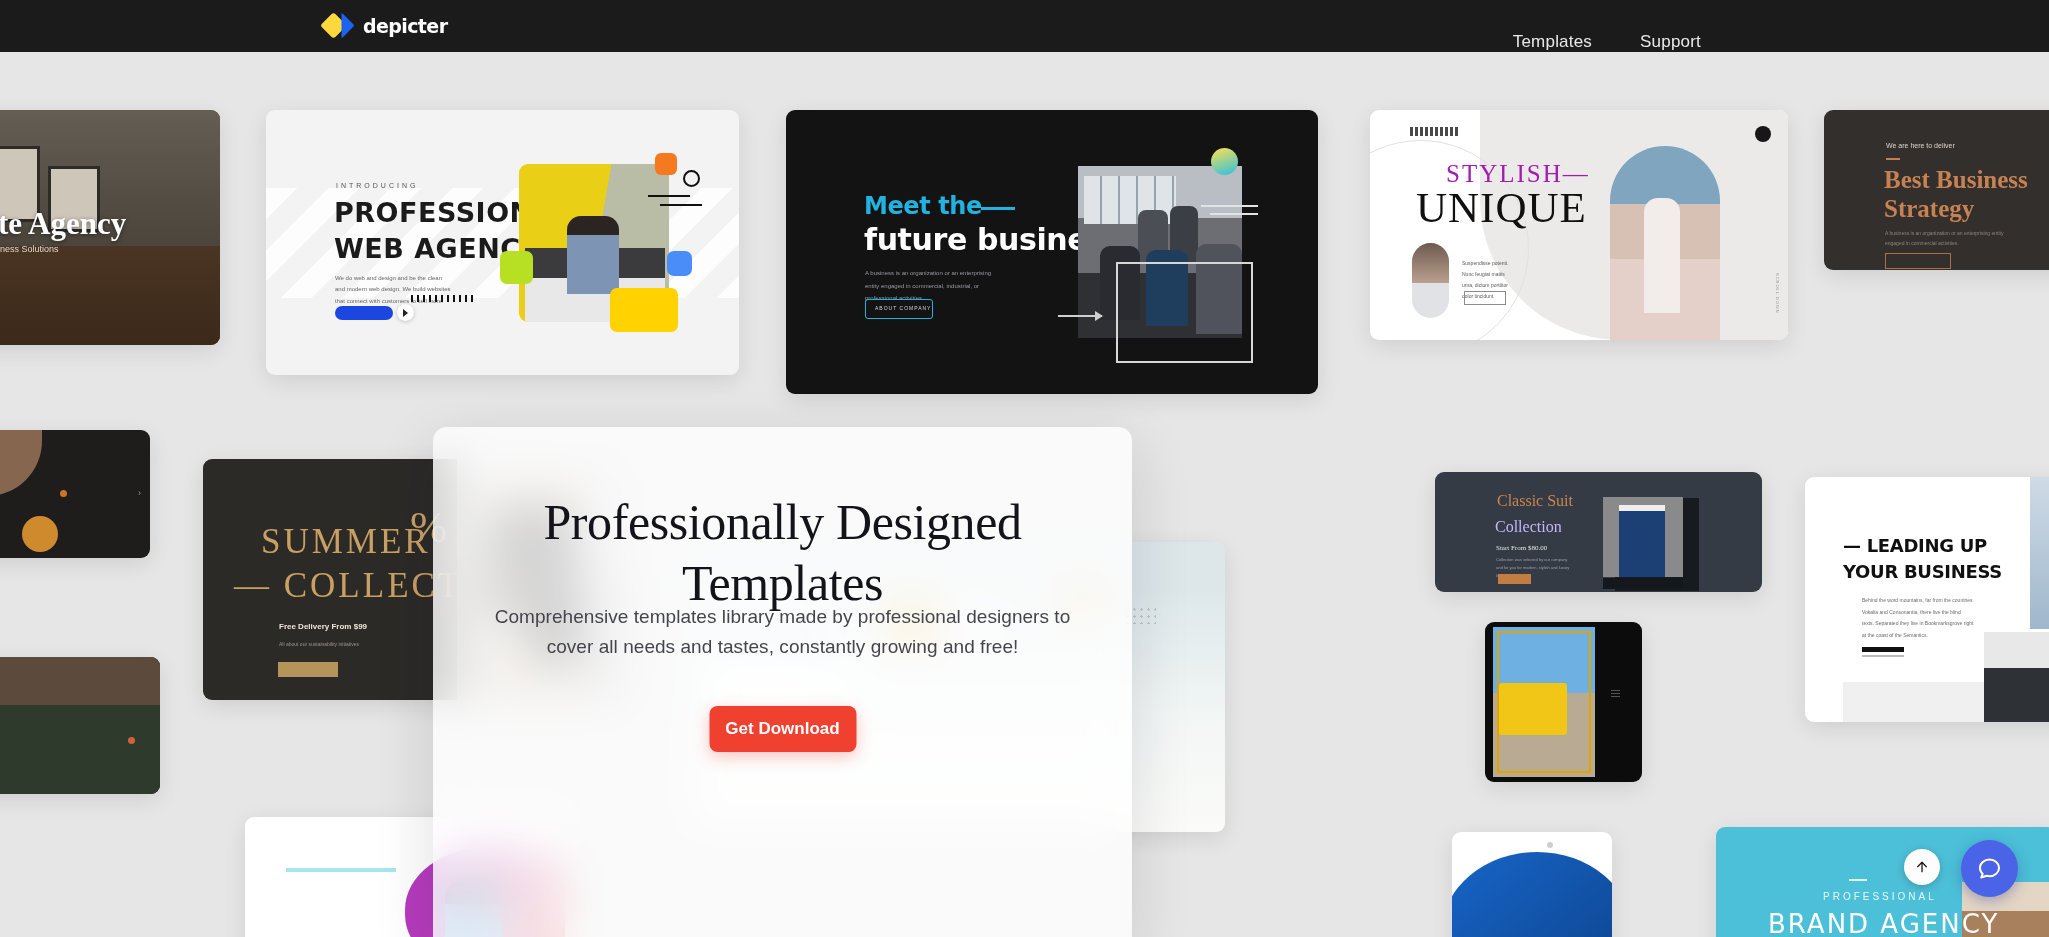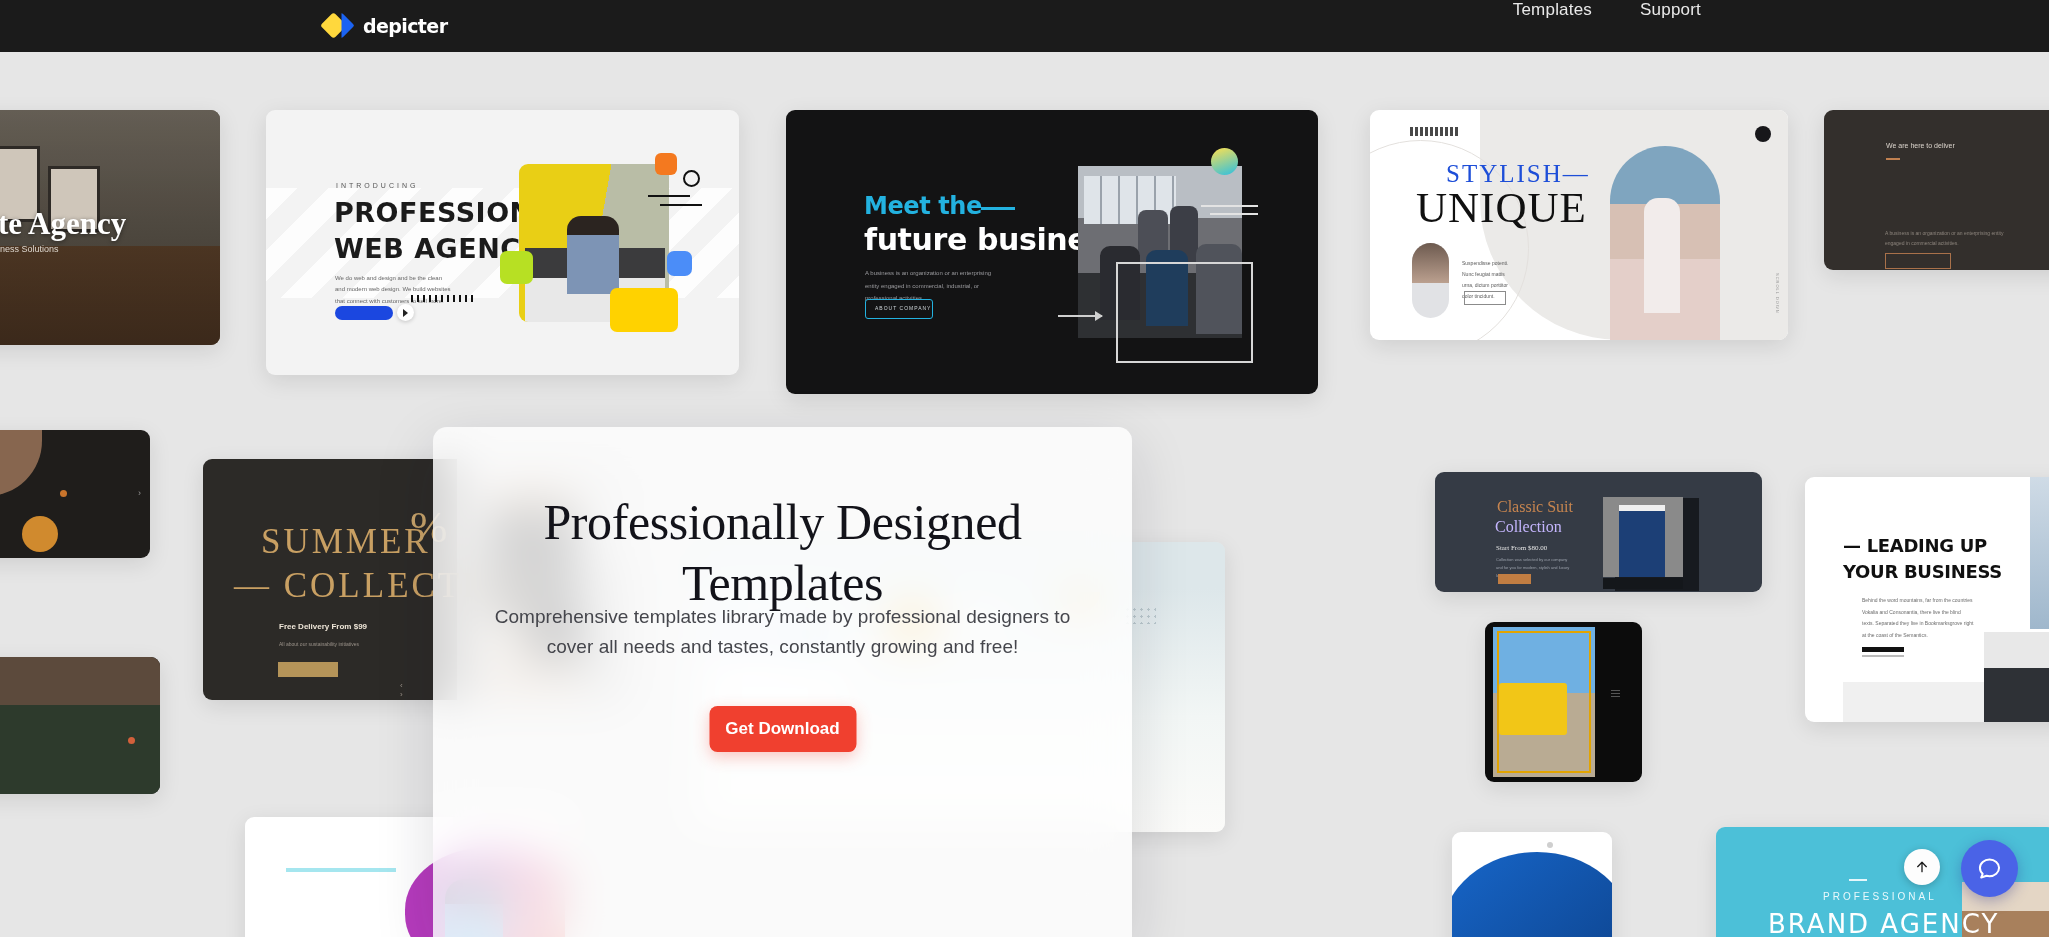--- a/index.html
+++ b/index.html
@@ -29,21 +29,21 @@
     position:absolute;left:8px;top:3px;width:19px;height:19px;background:#1b63f2;
     transform:rotate(45deg);border-radius:3px;
     clip-path:polygon(0% 0%,100% 0%,100% 100%);
   }
   .logo-text{
     color:#ffffff;font-size:19px;font-weight:bold;letter-spacing:-0.6px;
     line-height:1;font-family:"DejaVu Sans", sans-serif;
   }
   .nav{
     position:absolute;right:324px;top:0;height:52px;
-    display:flex;align-items:flex-start;gap:0;
+    display:flex;align-items:flex-end;gap:0;
   }
   .nav-link{
     color:#e9e9e9;font-size:17px;padding:0 24px;cursor:pointer;
     letter-spacing:.2px;white-space:nowrap;
   }
   .btn-download{
     margin-left:22px;height:38px;border-radius:7px;background:#3ab858;
     display:flex;align-items:center;gap:11px;padding:0 22px;cursor:pointer;
     box-shadow:0 1px 2px rgba(0,0,0,.25);
   }
@@ -127,21 +127,21 @@
   .c3 .arrow:after{content:"";position:absolute;right:-1px;top:-4px;border-left:8px solid #cfcfcf;
     border-top:5px solid transparent;border-bottom:5px solid transparent;}
 
   
   .c4{left:1370px;top:58px;width:418px;height:230px;background:#fff;}
   .c4 .circ{position:absolute;left:-58px;top:30px;width:215px;height:215px;border-radius:50%;border:1px solid #e3e0dd;}
   .c4 .grey{position:absolute;left:110px;top:0;width:335px;height:230px;background:#ebeae8;
     border-radius:0 0 0 140px;}
   .c4 .brand{position:absolute;left:40px;top:17px;width:48px;height:9px;
     background:repeating-linear-gradient(90deg,#1b1b1b 0 3px,transparent 3px 5px);opacity:.8;}
-  .c4 .h1{position:absolute;left:76px;top:50px;font-size:25px;letter-spacing:2px;color:#1d4ed8;
+  .c4 .h1{position:absolute;left:76px;top:50px;font-size:25px;letter-spacing:2px;color:#a21caf;
     font-family:"Liberation Serif",serif;}
   .c4 .h2{position:absolute;left:46px;top:76px;font-size:43px;letter-spacing:1px;color:#101010;
     font-family:"Liberation Serif",serif;line-height:1;}
   .c4 .pill{position:absolute;left:42px;top:133px;width:37px;height:75px;border-radius:19px;
     background:#e1e2e5;overflow:hidden;}
   .c4 .pill .f{position:absolute;left:0;top:0;width:37px;height:40px;
     background:linear-gradient(180deg,#6d5a4f,#bba08f);}
   .c4 .q{position:absolute;left:92px;top:148px;width:55px;font-size:5px;color:#5a5a5a;line-height:2.2;}
   .c4 .rm{position:absolute;left:94px;top:181px;width:40px;height:12px;border:1px solid #8b8b8b;}
   .c4 .ph{position:absolute;left:240px;top:36px;width:110px;height:194px;
@@ -201,21 +201,21 @@
     box-shadow:0 1px 5px rgba(0,0,0,.07);}
   .c8 .bulb:after{content:"";position:absolute;left:15px;top:11px;width:8px;height:10px;border-radius:5px 5px 2px 2px;
     border:1.5px solid #f0b323;}
   .c8 .semi{position:absolute;left:372px;top:50px;width:38px;height:19px;background:#f0b323;
     border-radius:0 0 19px 19px;}
   .c8 .dots{position:absolute;left:434px;top:64px;width:32px;height:18px;
     background:radial-gradient(circle,#b9c7cc 1px,transparent 1.3px) 0 0/7px 7px;}
 
   
   .c9{left:1435px;top:420px;width:327px;height:120px;background:#353b45;}
-  .c9 .h1{position:absolute;left:62px;top:26px;font-size:16px;color:#c7854f;
+  .c9 .h1{position:absolute;left:62px;top:20px;font-size:16px;color:#c7854f;
     font-family:"Liberation Serif",serif;}
   .c9 .h2{position:absolute;left:60px;top:46px;font-size:16px;color:#c4b5fd;
     font-family:"Liberation Serif",serif;}
   .c9 .p1{position:absolute;left:61px;top:72px;font-size:7px;color:#e6e6e6;font-family:"Liberation Serif",serif;}
   .c9 .p2{position:absolute;left:61px;top:84px;width:75px;font-size:4px;color:#9aa0aa;line-height:2;}
   .c9 .b{position:absolute;left:63px;top:102px;width:33px;height:10px;background:#c17d42;}
   .c9 .card{position:absolute;left:180px;top:26px;width:84px;height:93px;background:#171a1f;}
   .c9 .card .im{position:absolute;left:-12px;top:-1px;width:80px;height:80px;background:#8a8a8a;}
   .c9 .card .im .suit{position:absolute;left:16px;top:8px;width:46px;height:72px;
     background:linear-gradient(180deg,#efefef 0 8%,#1c3f76 8% 100%);}
@@ -406,20 +406,21 @@
           <div class="dr"></div>
         </div>
       <div class="dot"></div>
       <div class="vt">SCROLL DOWN</div>
     </div>
 
     <div class="tcard c5">
 
       <div class="k">We are here to deliver</div>
       <div class="dash"></div>
+      <div class="h">Best Business<br>Strategy</div>
       <div class="p">A business is an organization or an enterprising entity engaged in commercial activities.</div>
       <div class="b"></div>
     </div>
 
     <div class="tcard c6">
       <div class="blob"></div>
 
       <div class="coin"></div>
       <div class="dot"></div>
 

